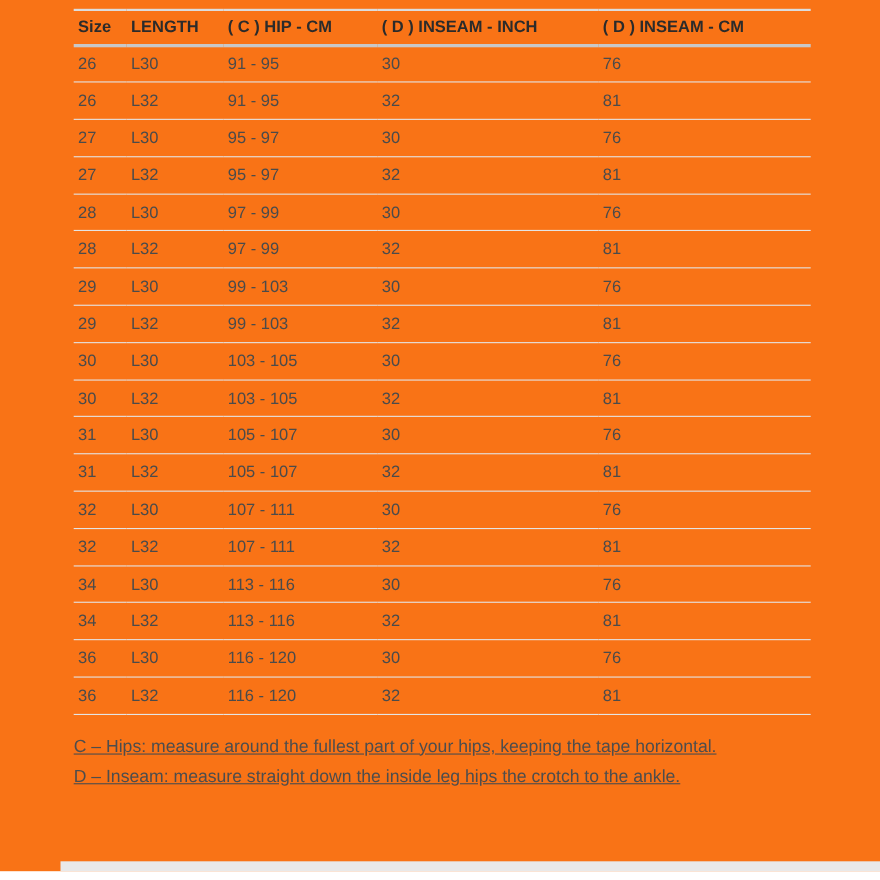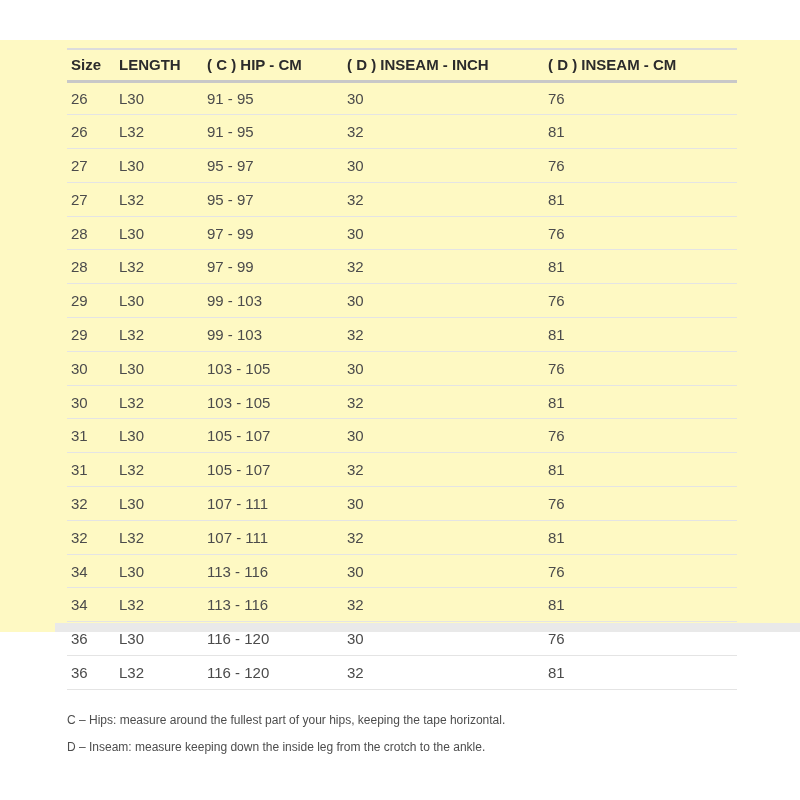--- a/index.html
+++ b/index.html
@@ -4,23 +4,22 @@
 <style>
   * { margin: 0; padding: 0; box-sizing: border-box; }
   html, body {
     width: 800px; height: 800px;
     background: #ffffff;
     font-family: "Liberation Sans", "DejaVu Sans", sans-serif;
     overflow: hidden;
   }
   .page {
     position: relative;
-    width: 800px; height: 592px;
-    background: #fef9c3;
-    margin-top: 40px;
+    width: 800px; height: 792px;
+    background: #f97316;
   }
   .content {
     position: absolute;
     left: 67px; top: 8px;
     width: 670px;
   }
   table.size-table {
     width: 670px;
     border-collapse: collapse;
     table-layout: fixed;
@@ -56,24 +55,25 @@
     font-size: 28px;
     line-height: 32px;
     font-weight: bold;
     color: #1e1e1e;
     letter-spacing: 0;
   }
   .measure-text {
     margin-top: 21px;
   }
   .measure-text p {
-    font-size: 12px;
+    font-size: 16px;
     line-height: 18px;
     margin: 0 0 9px 0;
     color: #4d4d4d;
+    text-decoration: underline;
   }
   .bottom-bar {
     position: absolute;
     left: 55px; right: 0; bottom: 0;
     height: 9px;
     background: #e9e9e9;
   }
 </style>
 </head>
 <body>
@@ -225,20 +225,20 @@
             <td>116 - 120</td>
             <td>32</td>
             <td>81</td>
           </tr>
         </tbody>
     </table>
 
 
     <div class="measure-text">
       <p>C – Hips: measure around the fullest part of your hips, keeping the tape horizontal.</p>
-      <p>D – Inseam: measure keeping down the inside leg from the crotch to the ankle.</p>
+      <p>D – Inseam: measure straight down the inside leg hips the crotch to the ankle.</p>
     </div>
 
   </div>
 
   <div class="bottom-bar"></div>
 
 </div>
 
 </body></html>

